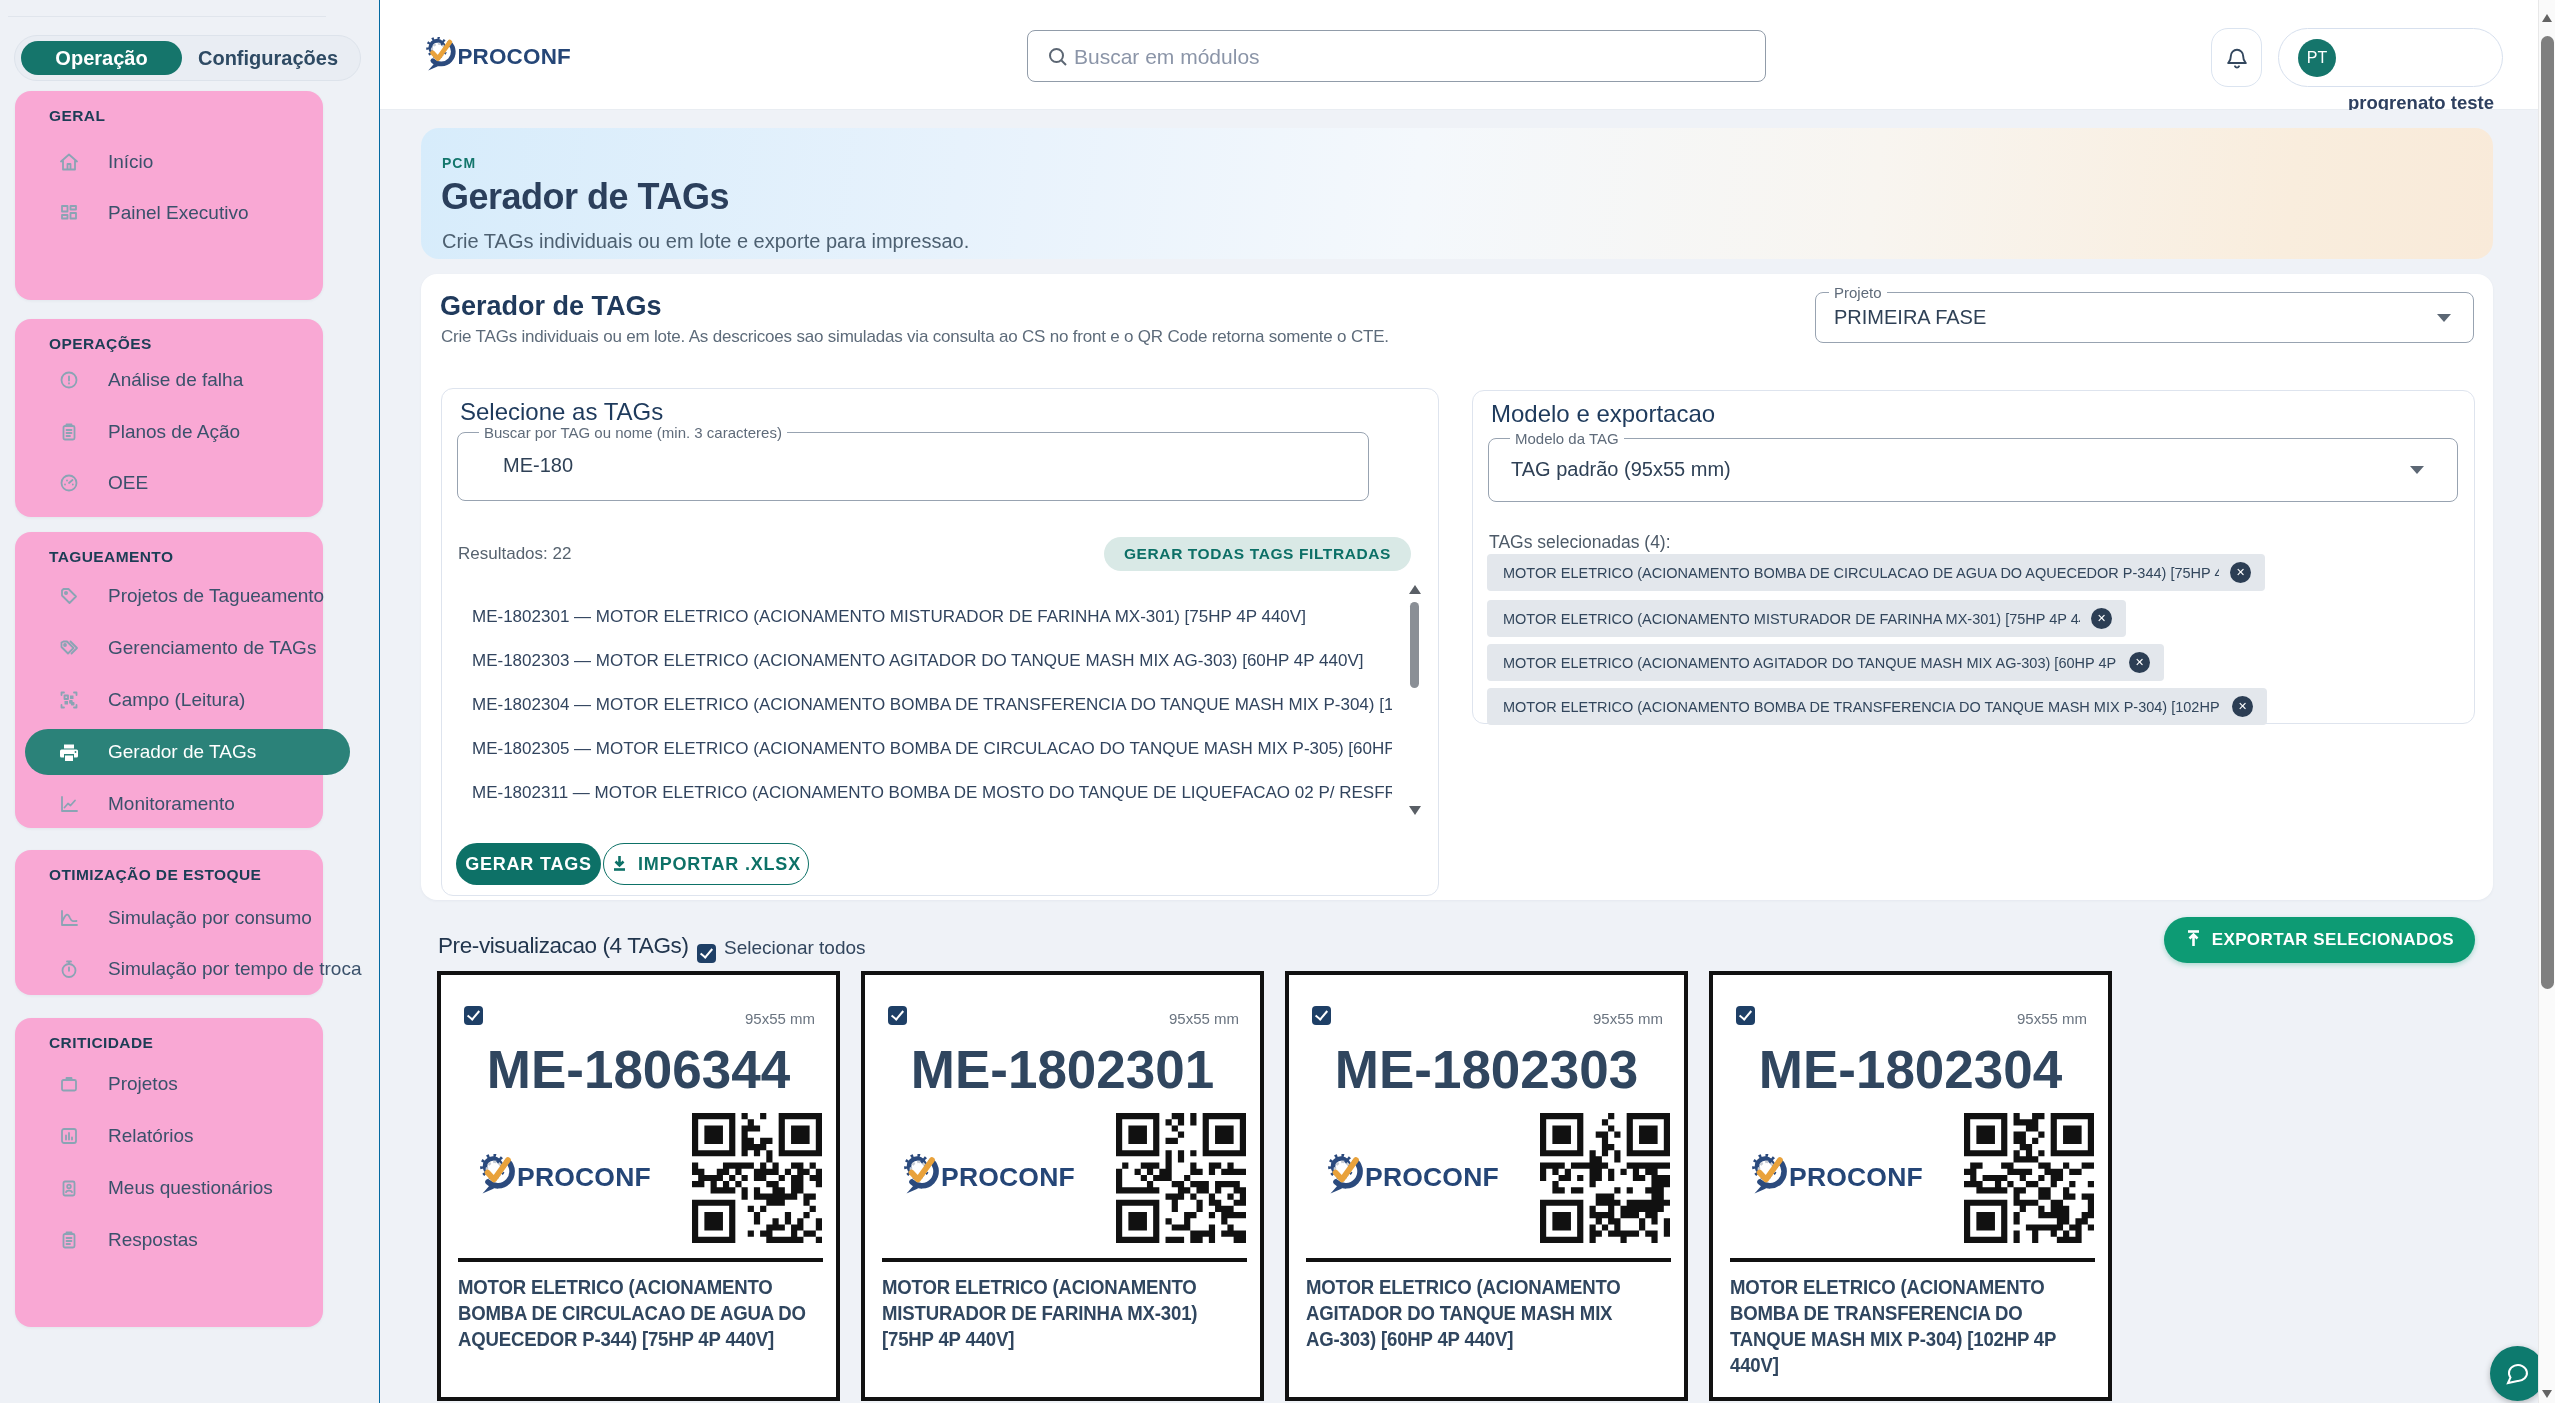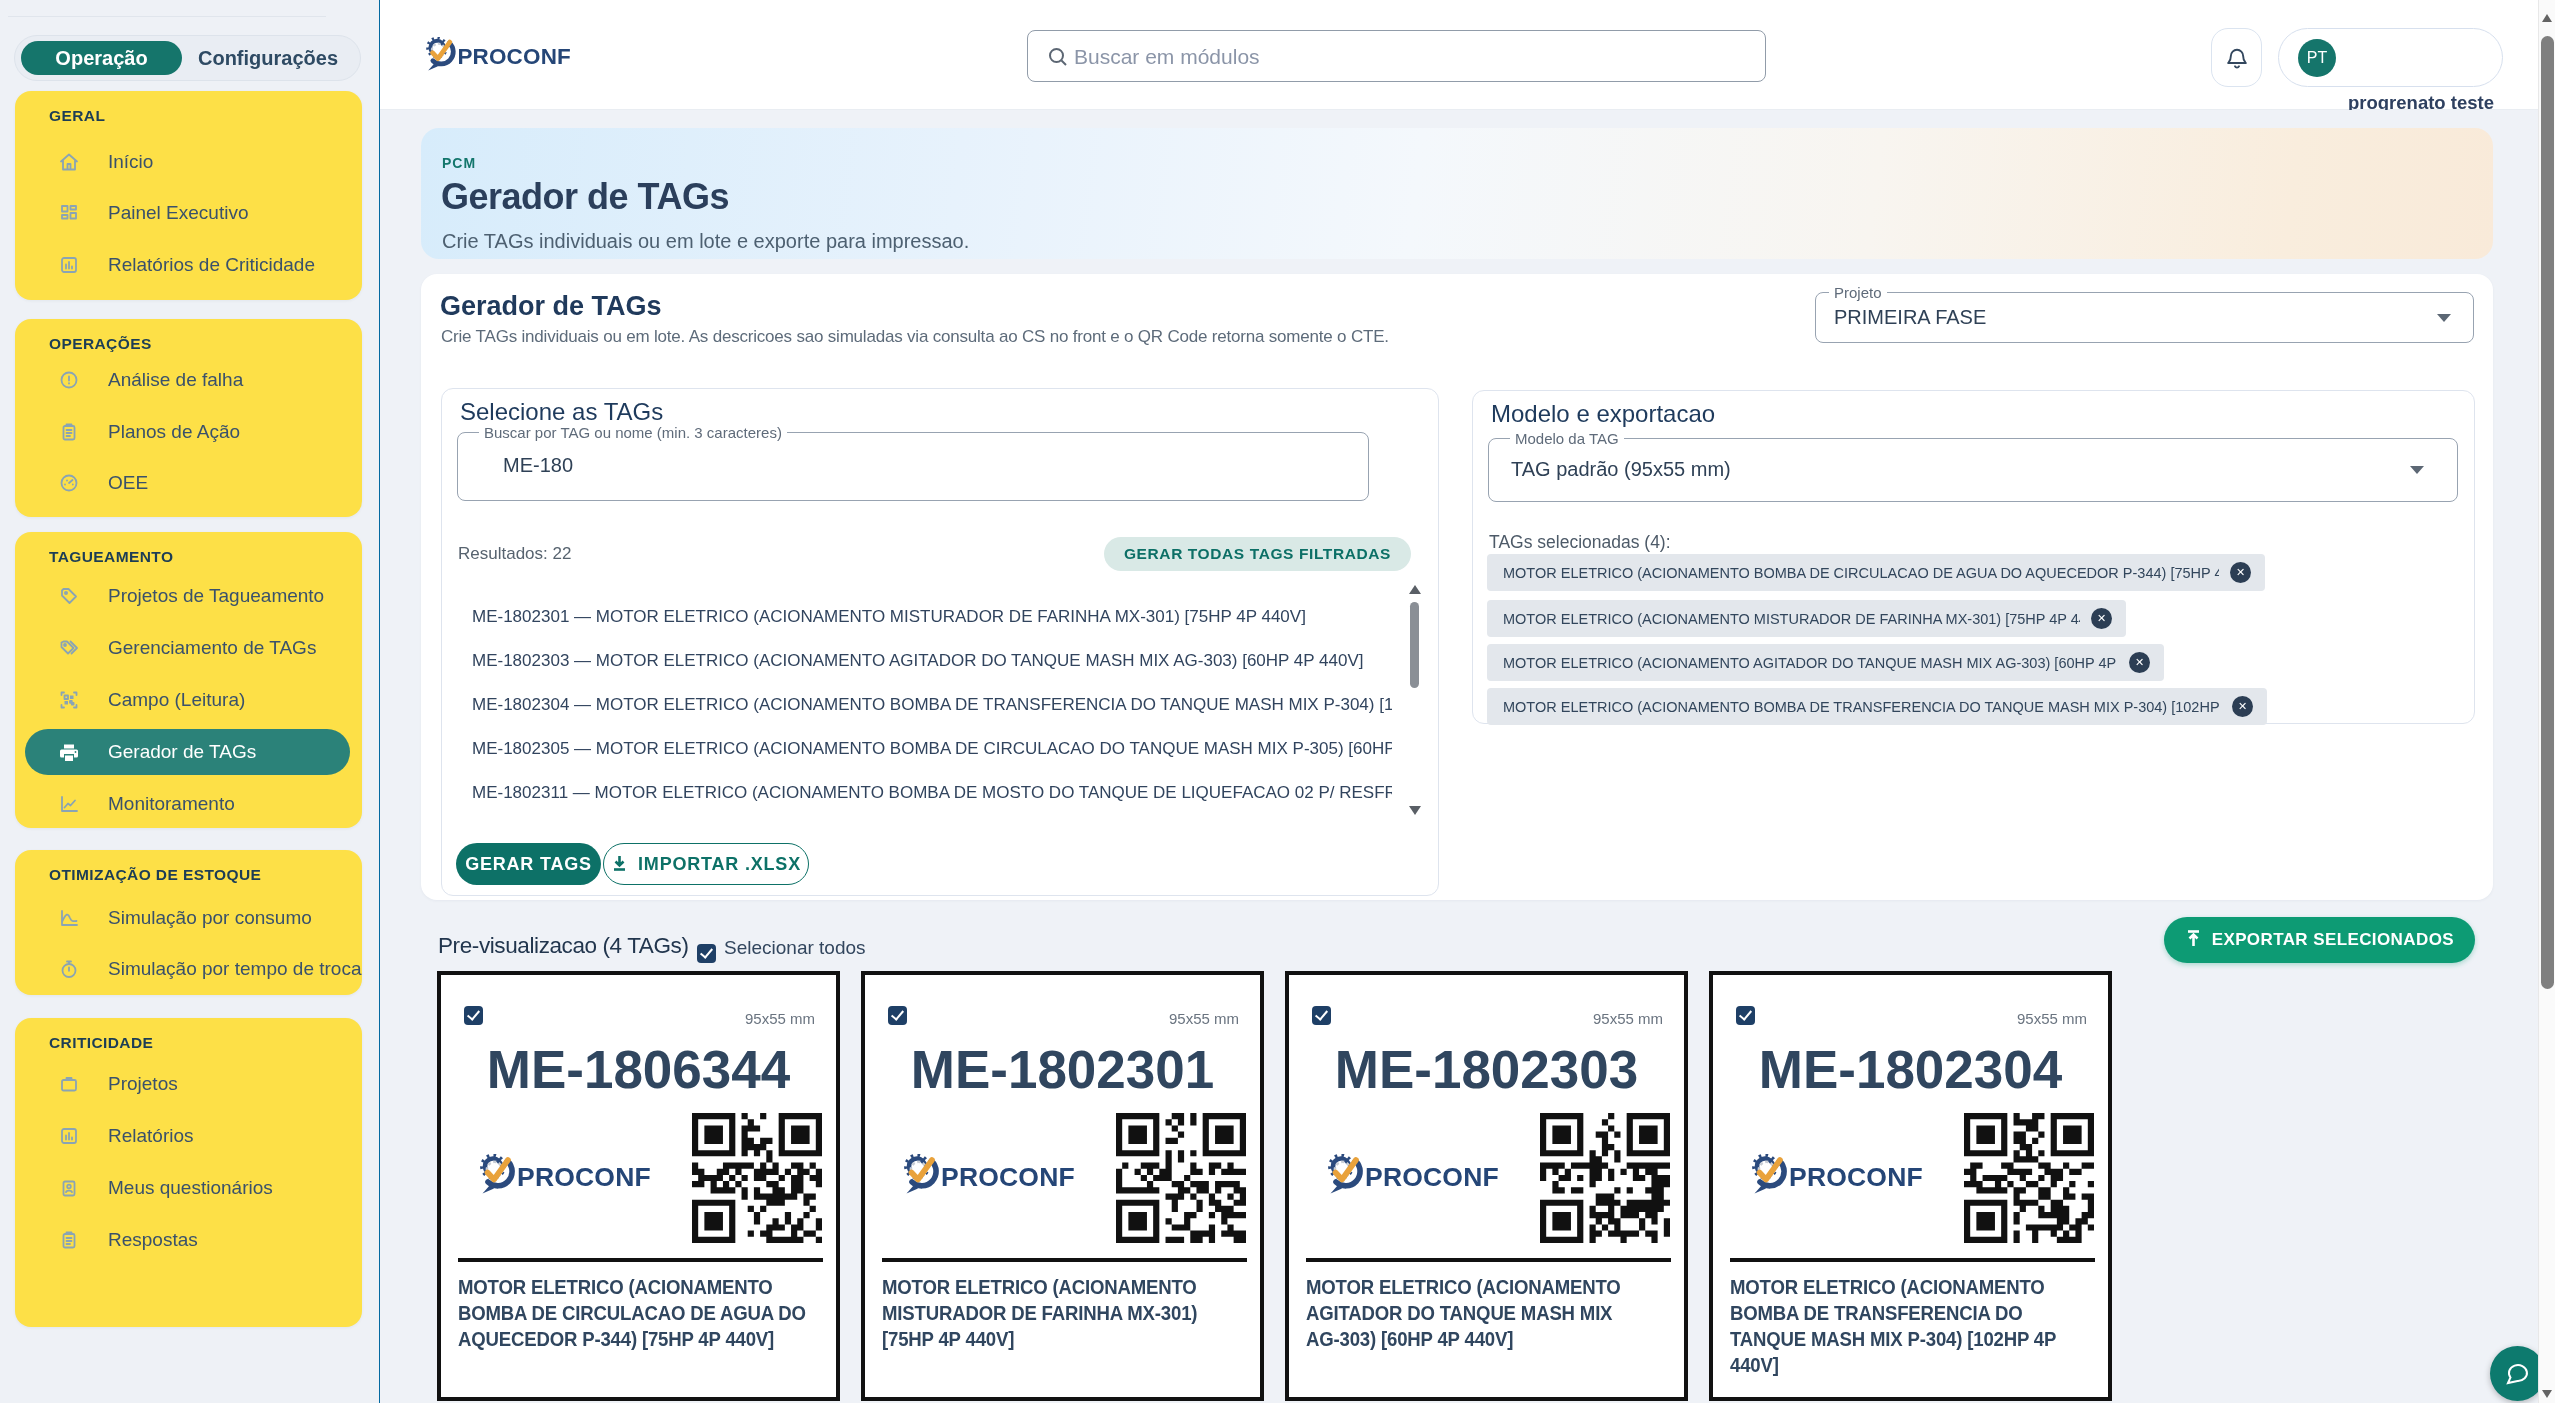--- a/index.html
+++ b/index.html
@@ -3,21 +3,21 @@
 * { margin:0; padding:0; box-sizing:border-box; }
 html,body { width:2555px; height:1403px; overflow:hidden; }
 body { font-family:"Liberation Sans",sans-serif; background:#eef1f6; position:relative; }
 
 
 .sidebar { position:absolute; left:0; top:0; width:380px; height:1403px; background:#eef1f6; border-right:1px solid #0369a1; }
 .sidebar .topline { position:absolute; left:8px; top:16px; width:318px; height:1px; background:#e0e5ec; }
 .seg { position:absolute; left:14px; top:35px; width:347px; height:46px; background:#e9edf3; border:1px solid #dde3eb; border-radius:26px; }
 .seg .on { position:absolute; left:6px; top:5px; width:161px; height:34px; background:#15756b; border-radius:18px; color:#fff; font-size:20px; font-weight:bold; text-align:center; line-height:34px; }
 .seg .off { position:absolute; left:167px; top:5px; width:172px; height:34px; color:#2e4a63; font-size:20px; font-weight:bold; text-align:center; line-height:34px; }
-.scard { position:absolute; left:15px; width:347px; background:#fde047; border-radius:16px; box-shadow:0 1px 3px rgba(40,60,90,.06); }
+.scard { position:absolute; left:15px; width:308px; background:#f9a8d4; border-radius:16px; box-shadow:0 1px 3px rgba(40,60,90,.06); }
 .slabel { position:absolute; left:34px; top:8px; font-size:15.5px; font-weight:bold; letter-spacing:.4px; color:#1c3d55; height:34px; display:flex; align-items:center; }
 .sitem { position:absolute; left:10px; width:325px; height:46px; border-radius:23px; display:flex; align-items:center; }
 .sitem.active { background:#2b8279; }
 .sic { width:22px; height:22px; margin-left:33px; display:flex; }
 .slb { margin-left:28px; font-size:19px; color:#3a516b; white-space:nowrap; }
 
 
 .topbar { position:absolute; left:380px; top:0; width:2158px; height:110px; background:#fff; border-bottom:1px solid #e9edf2; }
 .tlogo { position:absolute; left:46px; top:37px; }
 .search { position:absolute; left:647px; top:30px; width:739px; height:52px; border:1px solid #919ca9; border-radius:8px; }
@@ -104,29 +104,20 @@
       <div class="sitem" style="top:99px">
         <span class="sic">
           <svg width="22" height="22" viewBox="0 0 22 22" fill="none" stroke="#8aa4b4" stroke-width="1.8" stroke-linecap="round" stroke-linejoin="round" style="color:#8aa4b4">
             <rect x="4" y="4" width="5.5" height="5.5"></rect>
             <rect x="12.5" y="4" width="5.5" height="3.5"></rect>
             <rect x="4" y="13" width="5.5" height="3.5"></rect>
             <rect x="12.5" y="11" width="5.5" height="5.5"></rect>
           </svg>
         </span>
         <span class="slb">Painel Executivo</span>
-      </div>
-      <div class="sitem" style="top:151px">
-        <span class="sic">
-          <svg width="22" height="22" viewBox="0 0 22 22" fill="none" stroke="#8aa4b4" stroke-width="1.8" stroke-linecap="round" stroke-linejoin="round" style="color:#8aa4b4">
-            <rect x="4" y="4" width="14" height="14" rx="2"></rect>
-            <path d="M8 14.5 V10.5 M11 14.5 V8 M14 14.5 V12.5"></path>
-          </svg>
-        </span>
-        <span class="slb">Relatórios de Criticidade</span>
       </div>
     </div>
     <div class="scard" style="top:319px;height:198px">
       <div class="slabel">OPERAÇÕES</div>
       <div class="sitem" style="top:38px">
         <span class="sic">
           <svg width="22" height="22" viewBox="0 0 22 22" fill="none" stroke="#8aa4b4" stroke-width="1.8" stroke-linecap="round" stroke-linejoin="round" style="color:#8aa4b4">
             <circle cx="11" cy="11" r="7.5"></circle>
             <path d="M11 7.5 V11.5 M11 14.2 V14.6"></path>
           </svg>

